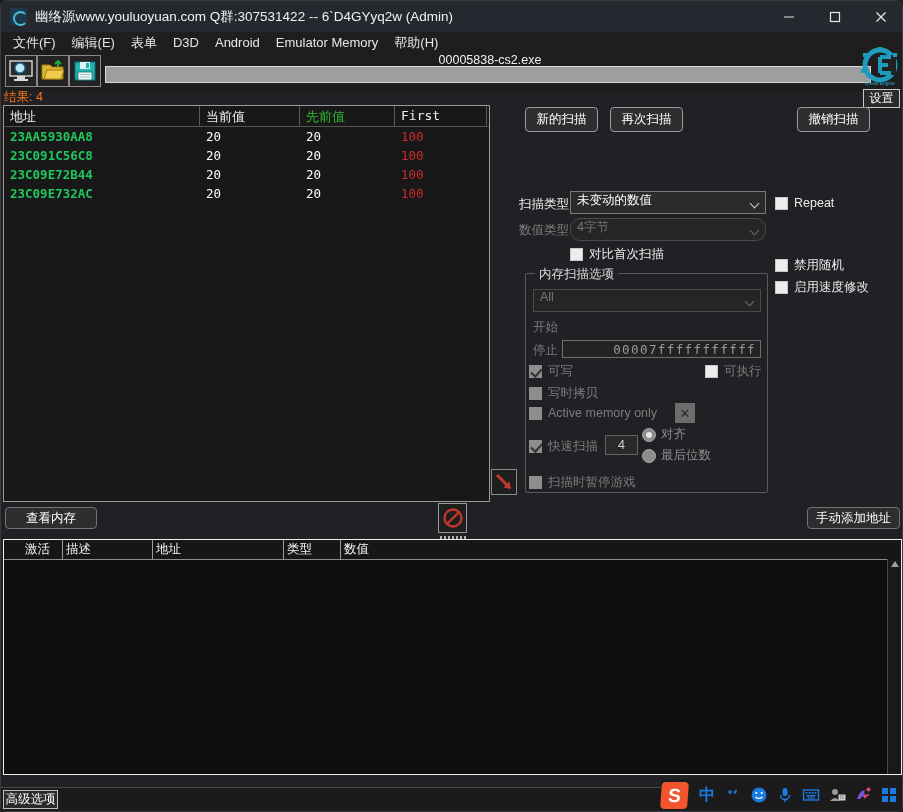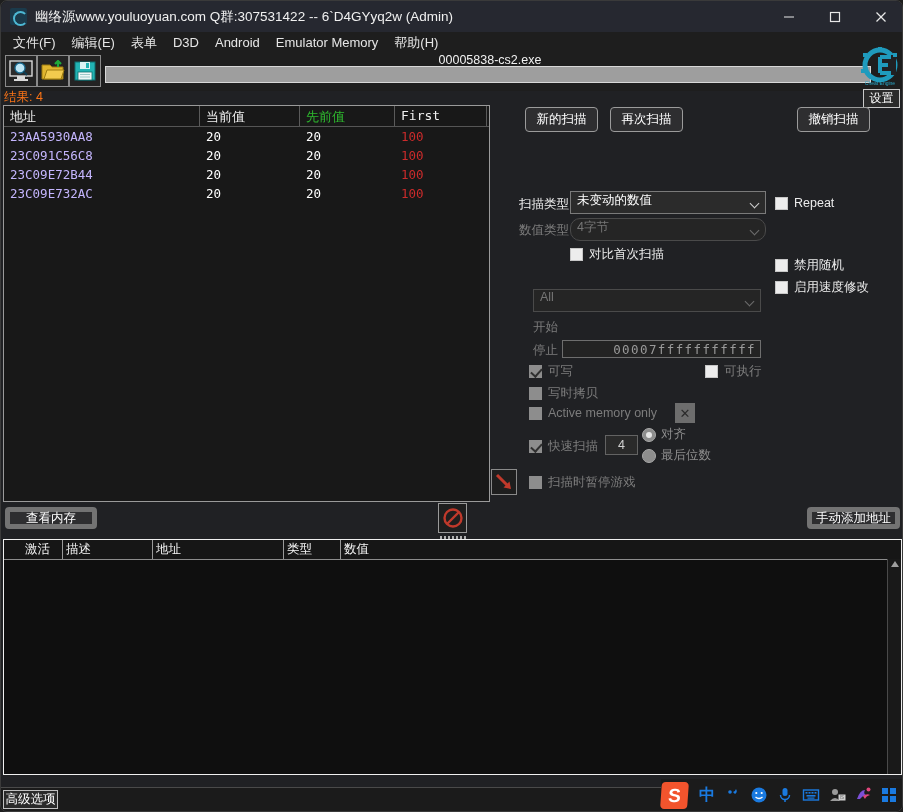--- a/index.html
+++ b/index.html
@@ -111,21 +111,21 @@
   .rc-addr { width: 196px; }
   .rc-cur  { width: 100px; }
   .rc-prev { width: 95px; color: #2eb82e !important; }
   .rc-first{ width: 92px; font-family: "DejaVu Sans Mono", "Liberation Mono", monospace; }
   .res-row { display: flex; height: 19px; align-items: center; }
   .res-row > div {
     font-size: 12.5px; padding-left: 6px;
     font-family: "DejaVu Sans Mono", "Liberation Mono", monospace;
     white-space: nowrap; overflow: hidden;
   }
-  .res-row .c-addr { width: 196px; color: #c4b5fd; }
+  .res-row .c-addr { width: 196px; color: #22c55e; font-weight: bold; }
   .res-row .c-cur  { width: 100px; color: #ffffff; }
   .res-row .c-prev { width: 95px; color: #ffffff; }
   .res-row .c-first{ width: 92px; color: #cc2b2b; }
 
   
   .scanbtn {
     position: absolute; height: 25px;
     background: #2e2e30; border: 1px solid #9b9b9b; border-radius: 4px;
     color: #ffffff; font-size: 12.5px;
     display: flex; align-items: center; justify-content: center;
@@ -202,21 +202,21 @@
   }
   .arrowbtn {
     position: absolute; width: 26px; height: 26px;
     background: #1e1e1e; border: 1px solid #8a8a8a;
     display: flex; align-items: center; justify-content: center;
   }
 
   
   .midbtn {
     position: absolute; height: 22px;
-    background: #2e2e30; border: 5px solid #737373; border-radius: 4px;
+    background: #2e2e30; border: 1px solid #737373; border-radius: 4px;
     color: #ffffff; font-size: 12.5px;
     display: flex; align-items: center; justify-content: center;
   }
   .nobtn {
     position: absolute; left: 437px; top: 502px;
     width: 29px; height: 30px;
     background: #1e1e1e; border: 1px solid #9a9a9a;
     display: flex; align-items: center; justify-content: center;
   }
   .griphandle {
@@ -431,20 +431,23 @@
 
   <div class="cbx" style="left:774px; top:256px;">
     <span class="box"></span>
     <span class="tx">禁用随机</span>
   </div>
   <div class="cbx" style="left:774px; top:278px;">
     <span class="box"></span>
     <span class="tx">启用速度修改</span>
   </div>
 
+  <div class="groupbox" style="left:524px; top:272px; width:243px; height:220px;">
+    <div class="group-title">内存扫描选项</div>
+  </div>
 
   <div class="combo dim" style="left:532px; top:288px; width:228px;">
     <span>All</span>
     <span class="chev"></span>
   </div>
 
   <div class="lbl dim" style="left:532px; top:318px;">开始</div>
 
   <div class="lbl dim" style="left:532px; top:341px;">停止</div>
   <div class="hexfield" style="left:561px; top:339px; width:199px;">00007fffffffffff</div>

